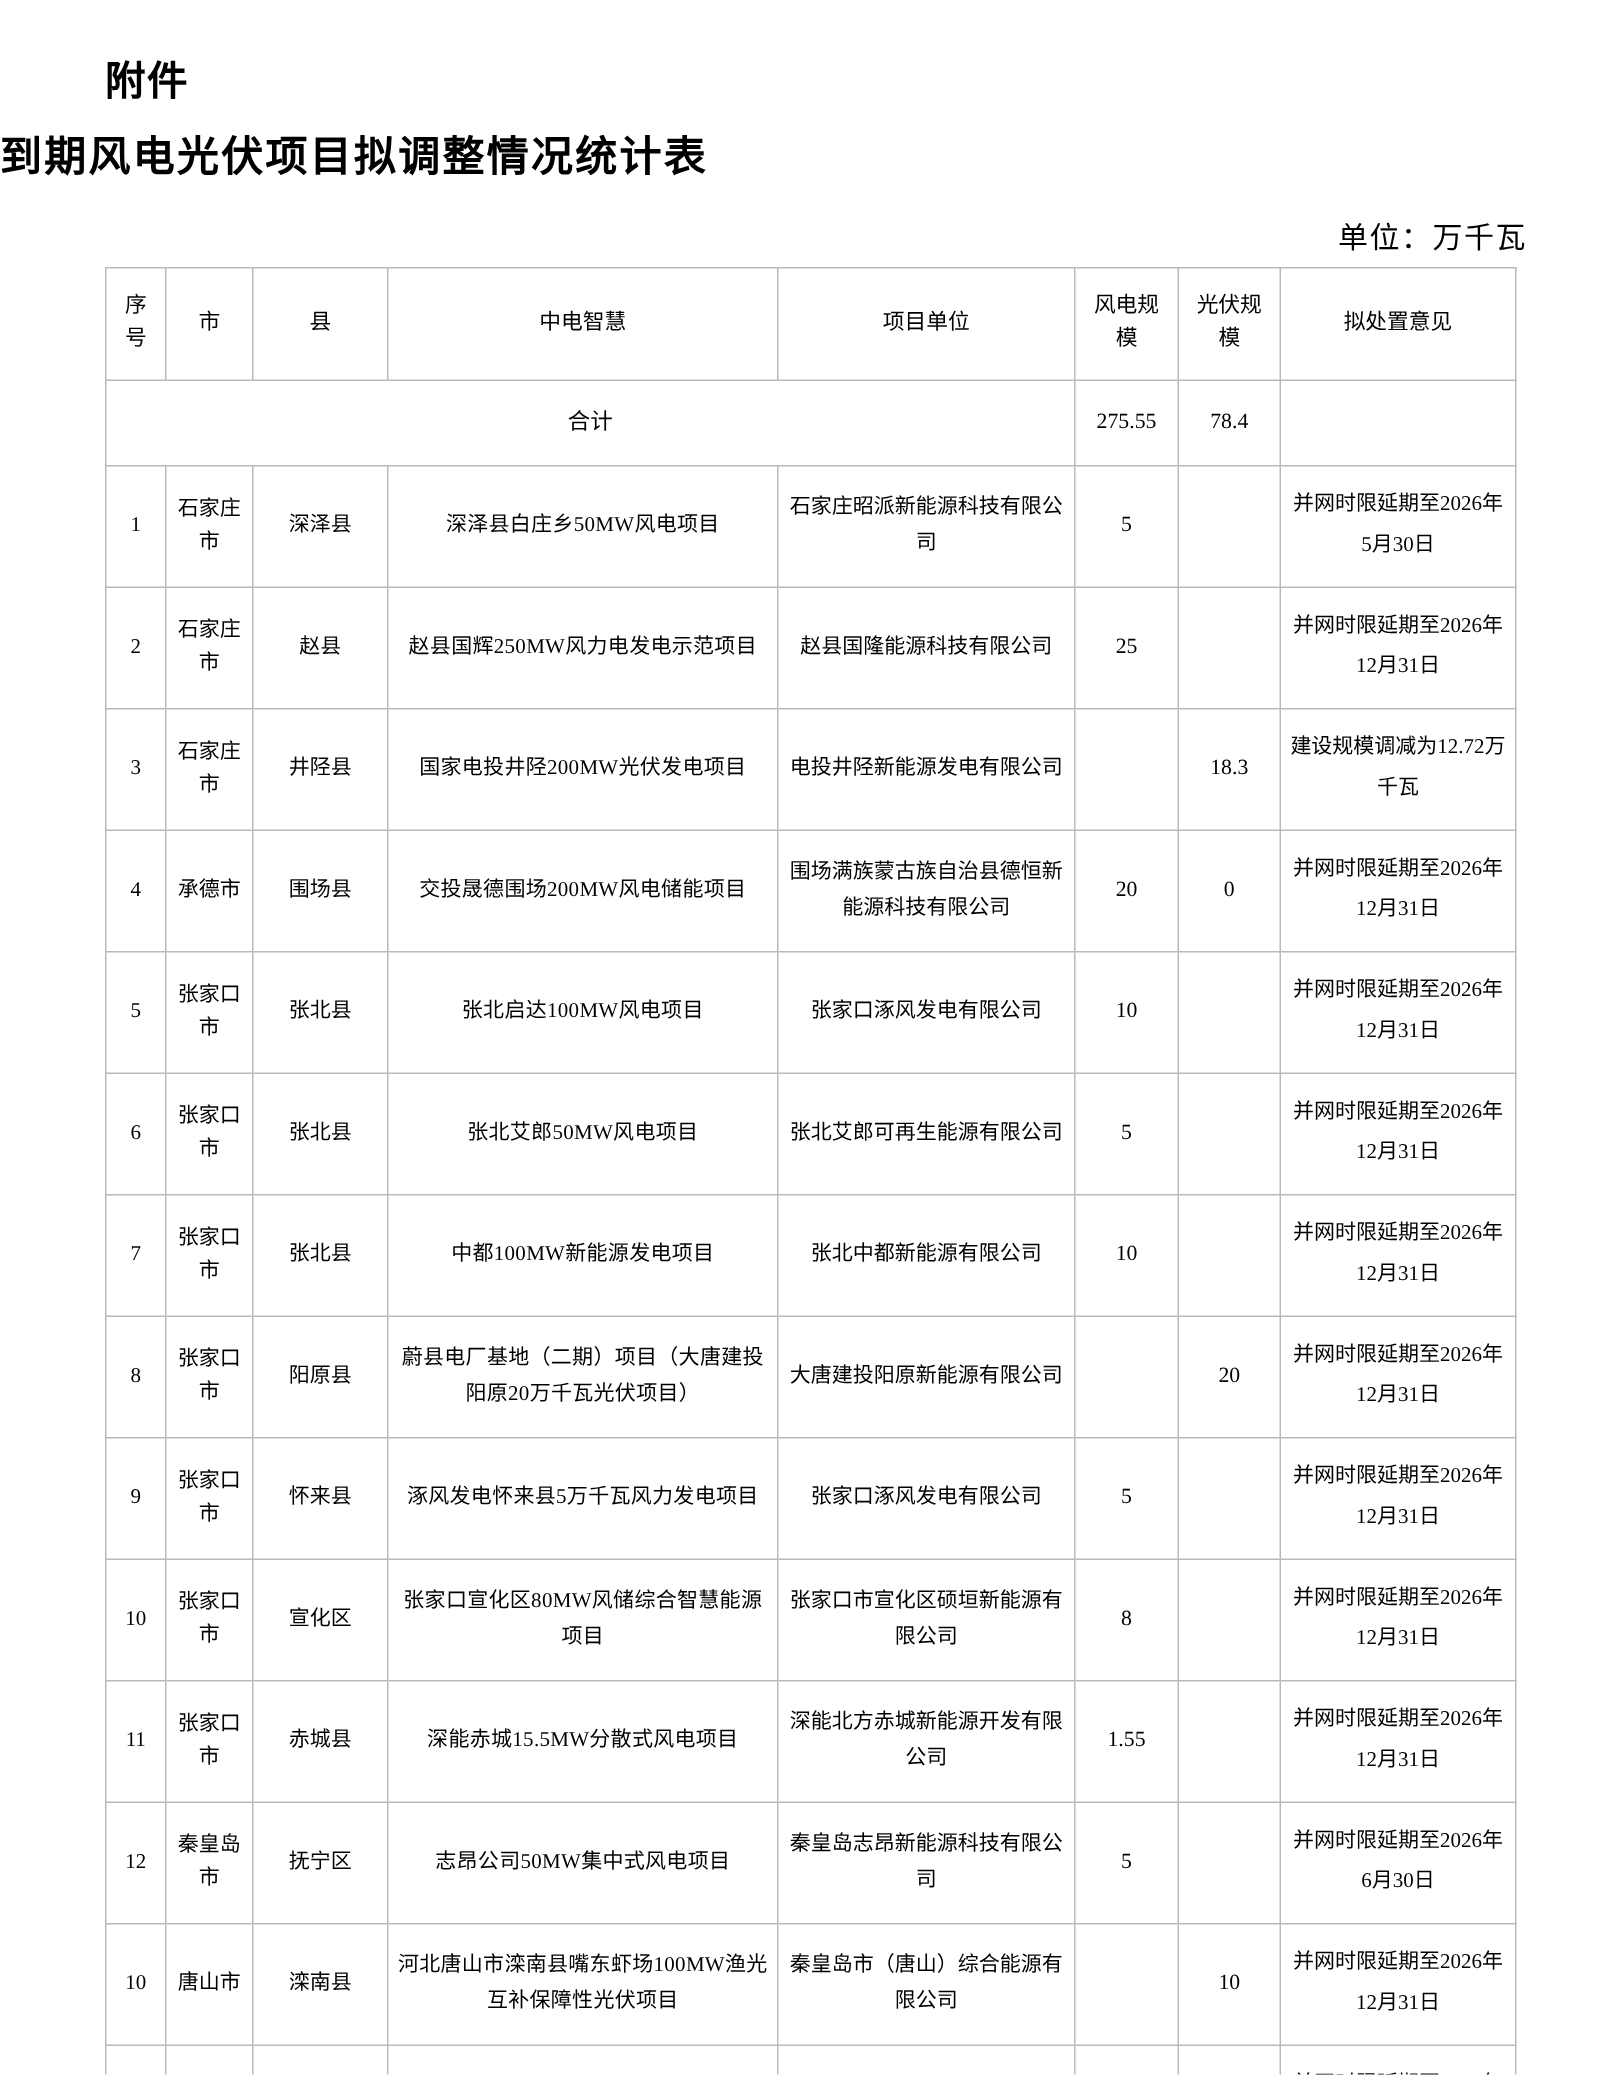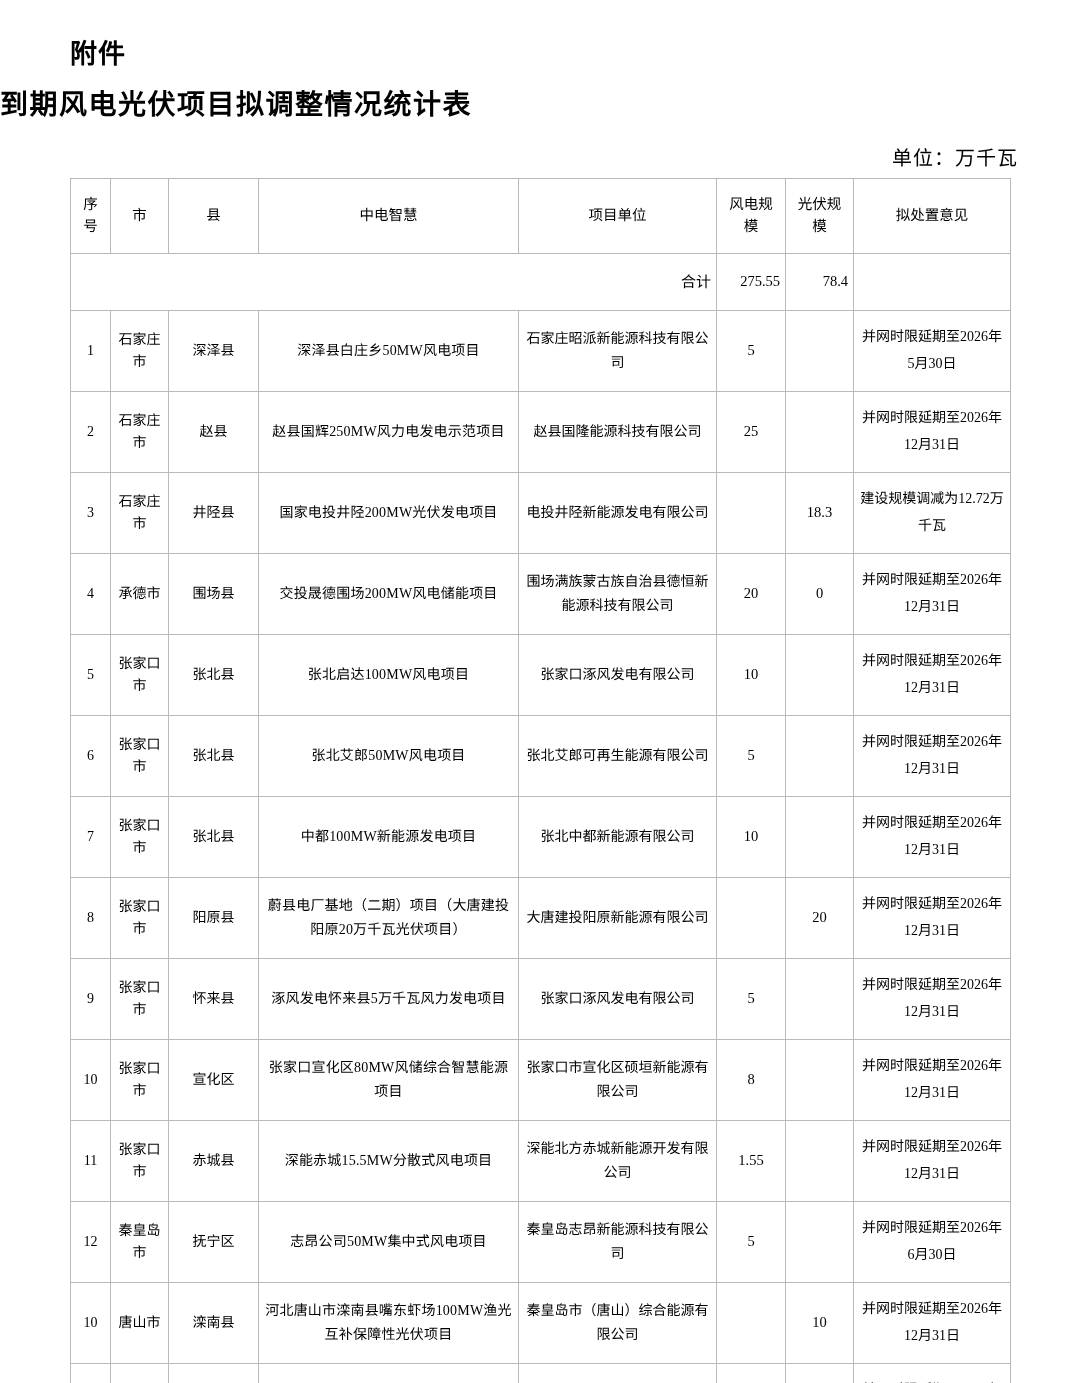--- a/index.html
+++ b/index.html
@@ -97,21 +97,21 @@
   col.c-action  { width: 157px; }
 
   td.seq   { font-size: 14px; }
   td.city  { font-size: 14px; line-height: 1.55; }
   td.county{ font-size: 14px; }
   td.proj  { font-size: 14px; line-height: 1.75; letter-spacing: 0.2px; }
   td.unit  { font-size: 14px; line-height: 1.75; font-family: Liberation Mono, monospace; }
   td.num   { font-size: 14.5px; font-family: Liberation Serif, serif; }
   td.action{ font-size: 14px; line-height: 1.9; }
 
-  tr.total-row td { height: 48px; text-align: right; }
+  tr.total-row td { height: 48px; }
   tr.total-row td.total-label { font-size: 15px; }
 
   tbody tr.data-row td { height: 72px; }
 </style>
 </head>
 <body>
 
 <div class="page">
 
   <div class="attach-label">附件</div>

